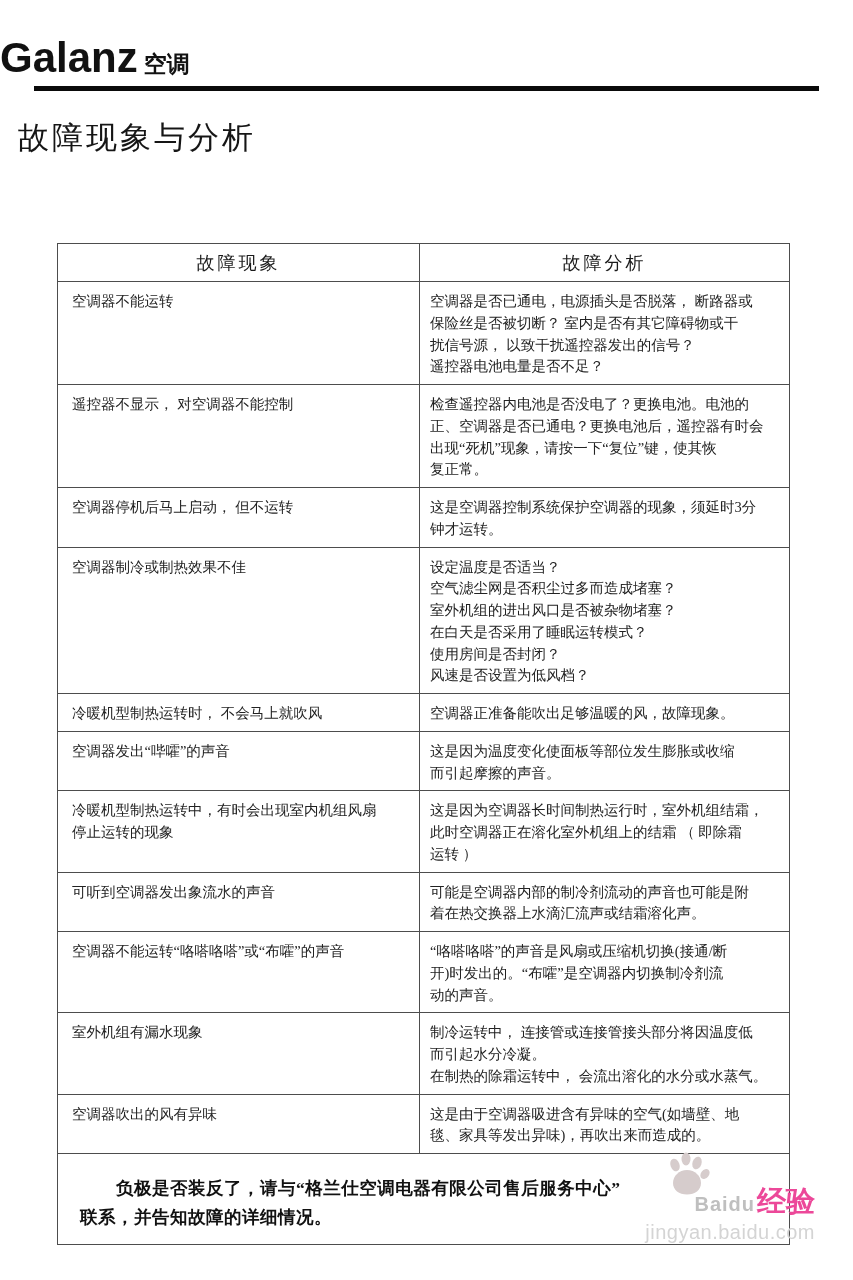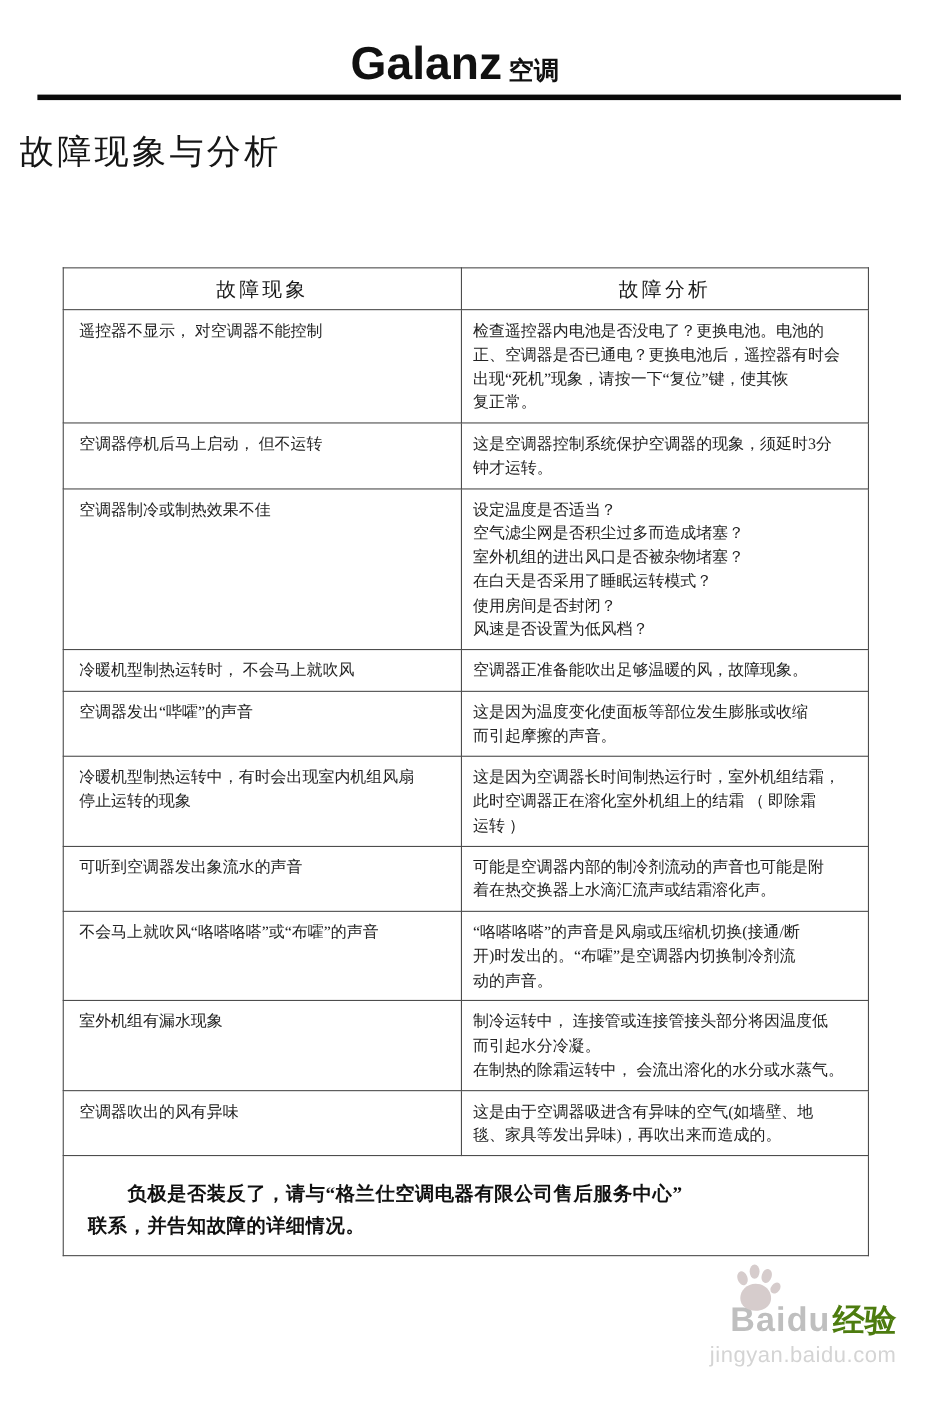--- a/index.html
+++ b/index.html
@@ -5,21 +5,21 @@
   * { margin:0; padding:0; box-sizing:border-box; }
   html,body { background:#ffffff; }
   body {
     width:853px; height:1280px;
     position:relative; overflow:hidden;
     font-family:"Liberation Serif", serif;
     color:#1c1c1c;
   }
   
   .header { padding-top:34px; }
-  .brand-line { text-align:center; padding-right:26px; white-space:nowrap; }
+  .brand-line { text-align:left; padding-right:26px; white-space:nowrap; }
   .brand-name {
     font-family:"Liberation Sans", sans-serif;
     font-size:42px; font-weight:800; letter-spacing:0px; color:#111;
   }
   .brand-suffix {
     font-family:"Liberation Serif", serif;
     font-size:23px; font-weight:600; margin-left:6px; color:#111;
   }
   .header-rule { margin:4px 34px 0 34px; height:5px; background:#0a0a0a; }
 
@@ -53,22 +53,22 @@
   }
 
   
   .watermark {
     position:absolute; right:38px; bottom:36px;
     text-align:right;
     font-family:"Liberation Sans", sans-serif;
   }
   .paw-icon { position:absolute; right:104px; top:-34px; }
   .wm-line1 { line-height:1.1; }
-  .wm-brand { font-size:31px; font-weight:700; color:#bfbfbf; letter-spacing:1px; }
-  .wm-suffix { font-size:29px; font-weight:700; color:#4d7c0f; margin-left:2px; }
+  .wm-brand { font-size:20px; font-weight:700; color:#bfbfbf; letter-spacing:1px; }
+  .wm-suffix { font-size:29px; font-weight:700; color:#ec4899; margin-left:2px; }
   .wm-line2 { font-size:20px; color:#d4d4d4; margin-top:3px; letter-spacing:0.5px; }
 </style>
 </head>
 <body>
 
 <div class="page">
 
   <header class="header">
     <div class="brand-line">
       <span class="brand-name">Galanz</span><span class="brand-suffix">空调</span>
@@ -84,20 +84,27 @@
           <col class="c1">
           <col class="c2">
         </colgroup>
       <thead>
         <tr style="height:38px">
           <th>故障现象</th>
           <th>故障分析</th>
         </tr>
       </thead>
       <tbody>
+        <tr style="height:92px">
+          <td class="phenomenon-cell">空调器不能运转</td>
+          <td class="analysis-cell">空调器是否已通电，电源插头是否脱落， 断路器或
+保险丝是否被切断？ 室内是否有其它障碍物或干
+扰信号源， 以致干扰遥控器发出的信号？
+遥控器电池电量是否不足？</td>
+        </tr>
         <tr style="height:95px">
           <td class="phenomenon-cell">遥控器不显示， 对空调器不能控制</td>
           <td class="analysis-cell">检查遥控器内电池是否没电了？更换电池。电池的
 正、空调器是否已通电？更换电池后，遥控器有时会
 出现“死机”现象，请按一下“复位”键，使其恢
 复正常。</td>
         </tr>
         <tr style="height:53px">
           <td class="phenomenon-cell">空调器停机后马上启动， 但不运转</td>
           <td class="analysis-cell">这是空调器控制系统保护空调器的现象，须延时3分
@@ -127,21 +134,21 @@
           <td class="analysis-cell">这是因为空调器长时间制热运行时，室外机组结霜，
 此时空调器正在溶化室外机组上的结霜 （ 即除霜
 运转 ）</td>
         </tr>
         <tr style="height:50px">
           <td class="phenomenon-cell">可听到空调器发出象流水的声音</td>
           <td class="analysis-cell">可能是空调器内部的制冷剂流动的声音也可能是附
 着在热交换器上水滴汇流声或结霜溶化声。</td>
         </tr>
         <tr style="height:65px">
-          <td class="phenomenon-cell">不会马上就吹风“咯嗒咯嗒”或“布嚯”的声音</td>
+          <td class="phenomenon-cell">空调器不能运转“咯嗒咯嗒”或“布嚯”的声音</td>
           <td class="analysis-cell">“咯嗒咯嗒”的声音是风扇或压缩机切换(接通/断
 开)时发出的。“布嚯”是空调器内切换制冷剂流
 动的声音。</td>
         </tr>
         <tr style="height:80px">
           <td class="phenomenon-cell">室外机组有漏水现象</td>
           <td class="analysis-cell">制冷运转中， 连接管或连接管接头部分将因温度低
 而引起水分冷凝。
 在制热的除霜运转中， 会流出溶化的水分或水蒸气。</td>
         </tr>

